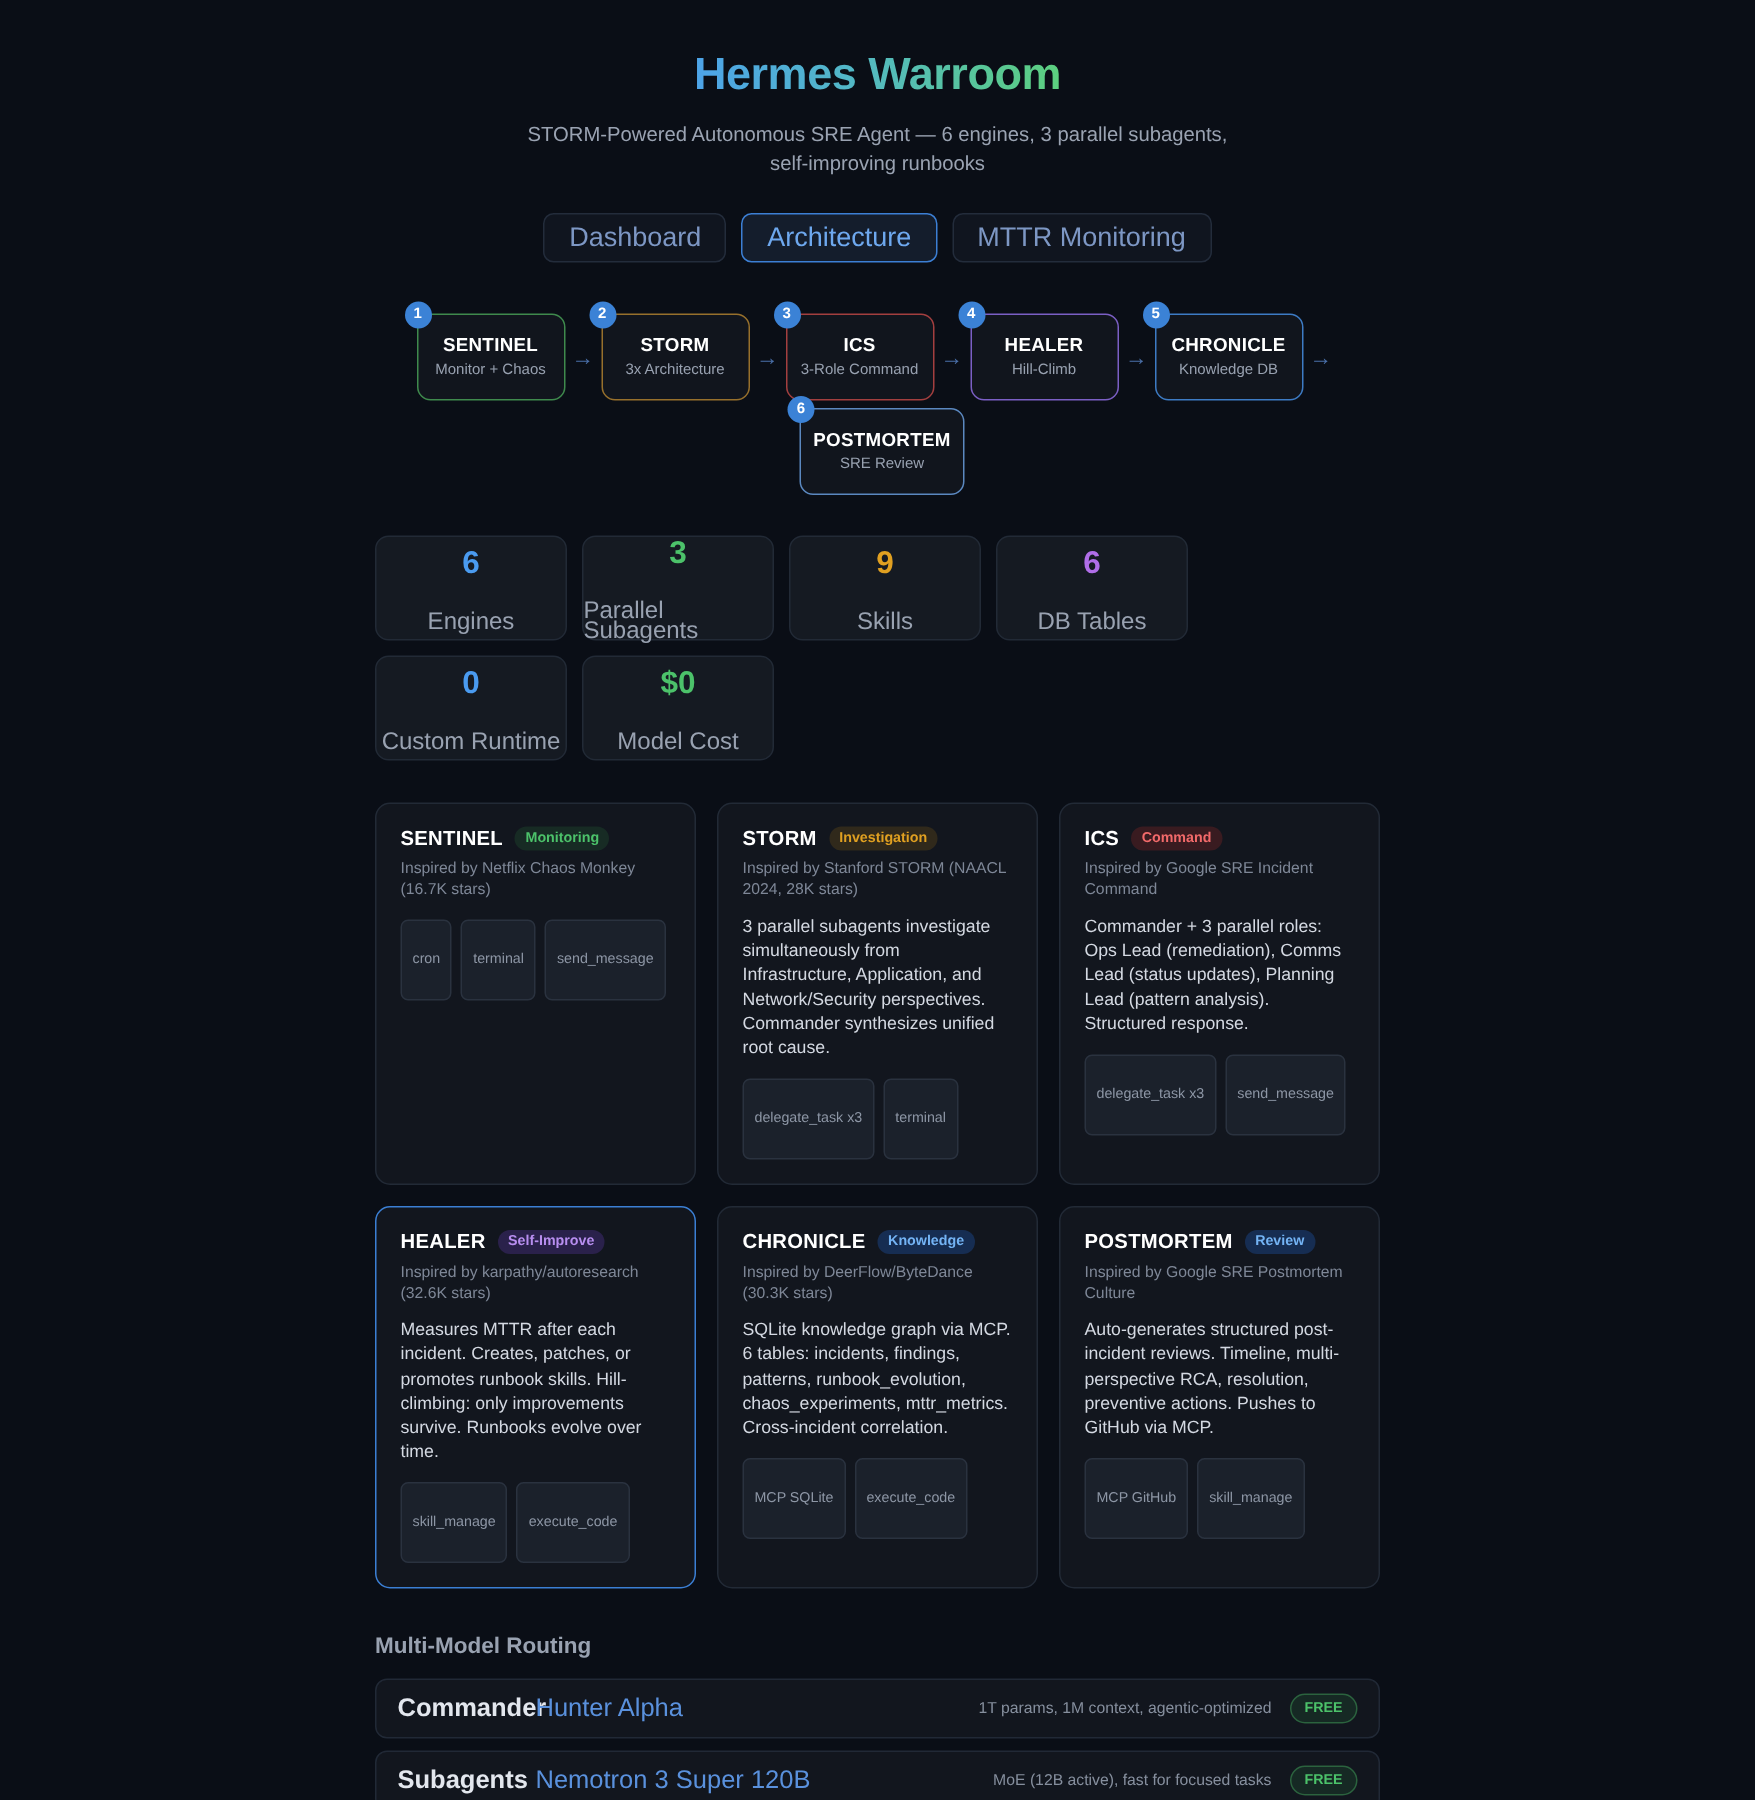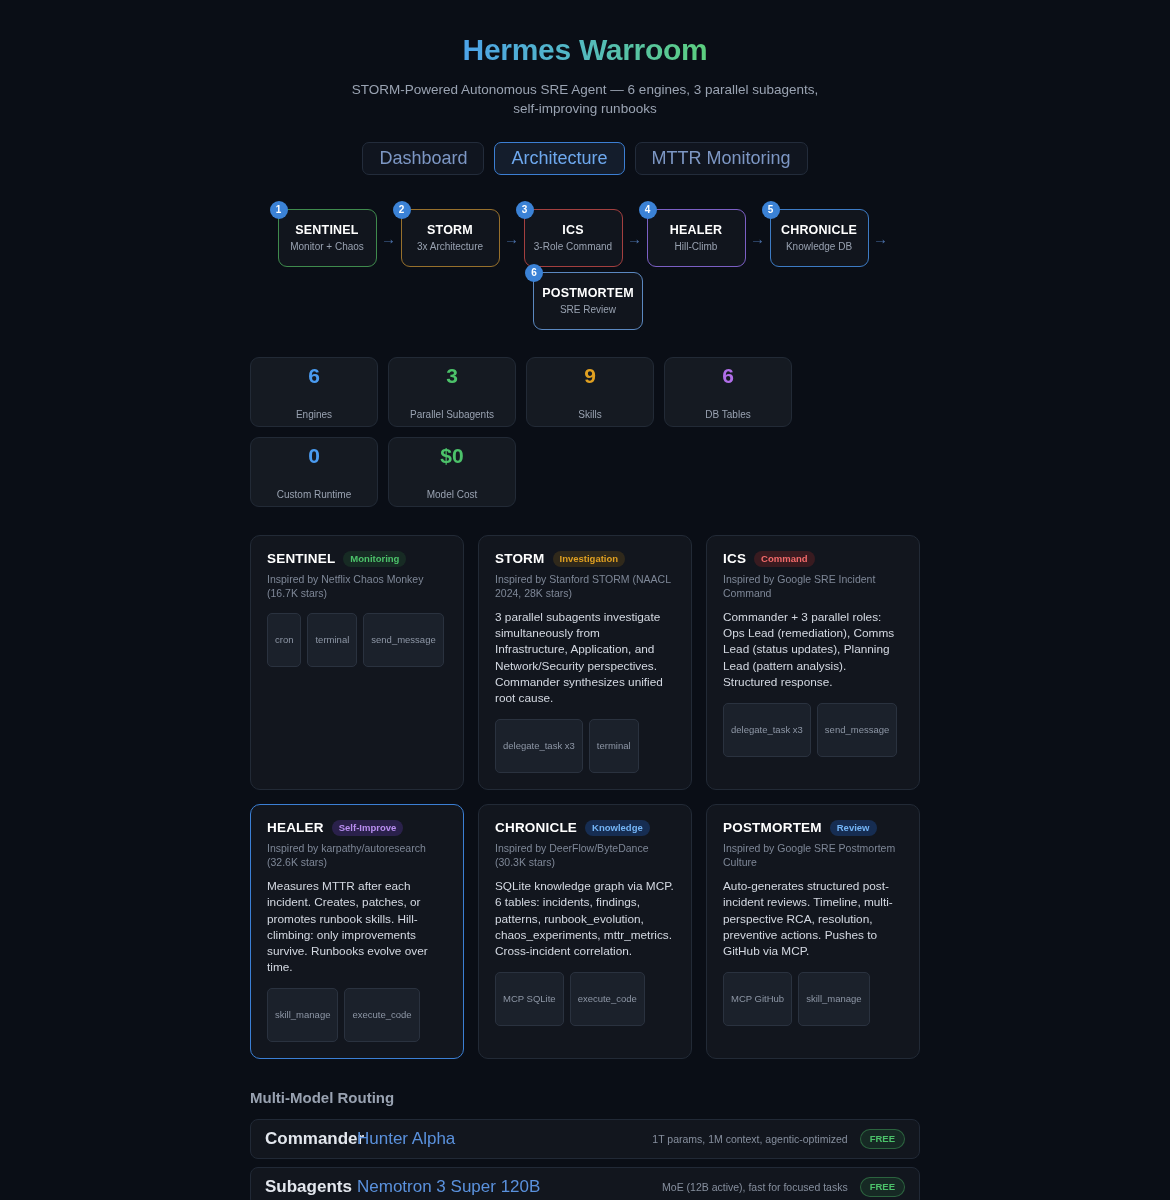--- a/index.html
+++ b/index.html
@@ -155,21 +155,21 @@
     align-items: center;
     justify-content: center;
   }
   .stat-value {
     font-size: 21px;
     font-weight: bold;
     line-height: 24px;
   }
   .stat-label {
     margin-top: 20px;
-    font-size: 10px;
+    font-size: 16px;
     color: #99a2b1;
     line-height: 13px;
   }
 
   
   .engines {
     margin: 28px auto 0;
     width: 670px;
     display: grid;
     grid-template-columns: repeat(3, 1fr);

